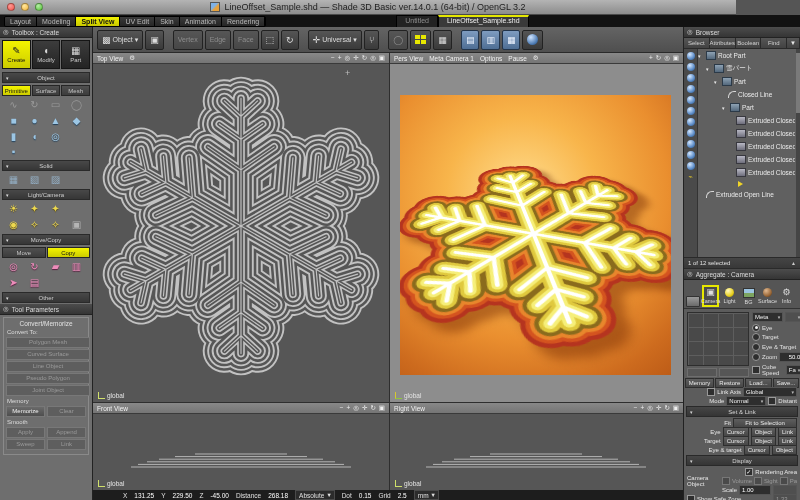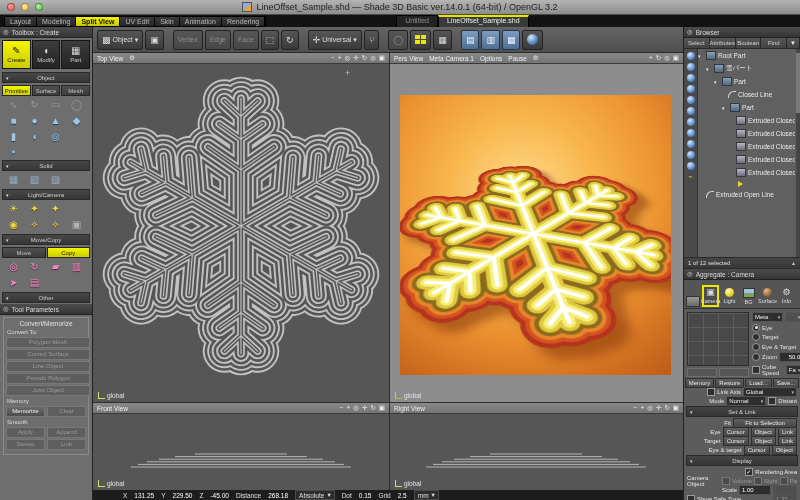--- a/index.html
+++ b/index.html
@@ -1,19 +1,19 @@
 <!DOCTYPE html>
 <html><head>
 <meta charset="utf-8">
 <style>
   html,body{margin:0;padding:0;background:#333;}
   body{width:800px;height:500px;overflow:hidden;font-family:"Liberation Sans","DejaVu Sans",sans-serif;-webkit-font-smoothing:antialiased;}
   .app{position:absolute;top:0;left:0;width:800px;height:500px;background:#555;}
   
-  .titlebar{position:absolute;top:0;left:0;width:800px;height:14px;background:linear-gradient(#b4b4b4,#8c8c8c);border-bottom:1px solid #4a4a4a;display:flex;align-items:center;}
+  .titlebar{position:absolute;top:0;left:0;width:736px;height:14px;background:linear-gradient(#b4b4b4,#8c8c8c);border-bottom:1px solid #4a4a4a;display:flex;align-items:center;}
   .lights{position:absolute;left:7px;top:3px;display:flex;gap:6px;}
   .light{width:8px;height:8px;border-radius:50%;border:1px solid rgba(0,0,0,.35);box-sizing:border-box;}
   .l-red{background:radial-gradient(circle at 35% 30%,#ff9a94,#f4554c);}
   .l-yel{background:radial-gradient(circle at 35% 30%,#ffe9a0,#f6b63c);}
   .l-grn{background:radial-gradient(circle at 35% 30%,#b7f0a8,#53c234);}
   .wtitle{margin:0 auto;font-size:9px;color:#1e1e1e;display:flex;align-items:center;gap:4px;}
   .docicon{width:8px;height:8px;background:linear-gradient(135deg,#7fb2e8 40%,#e8a23c 60%);border:1px solid #555;}
   
   .tabbar{position:absolute;top:15px;left:0;width:800px;height:12px;background:#121212;display:flex;align-items:center;}
   .wtabs{display:flex;margin-left:4px;border:1px solid #000;border-radius:2px;overflow:hidden;}

